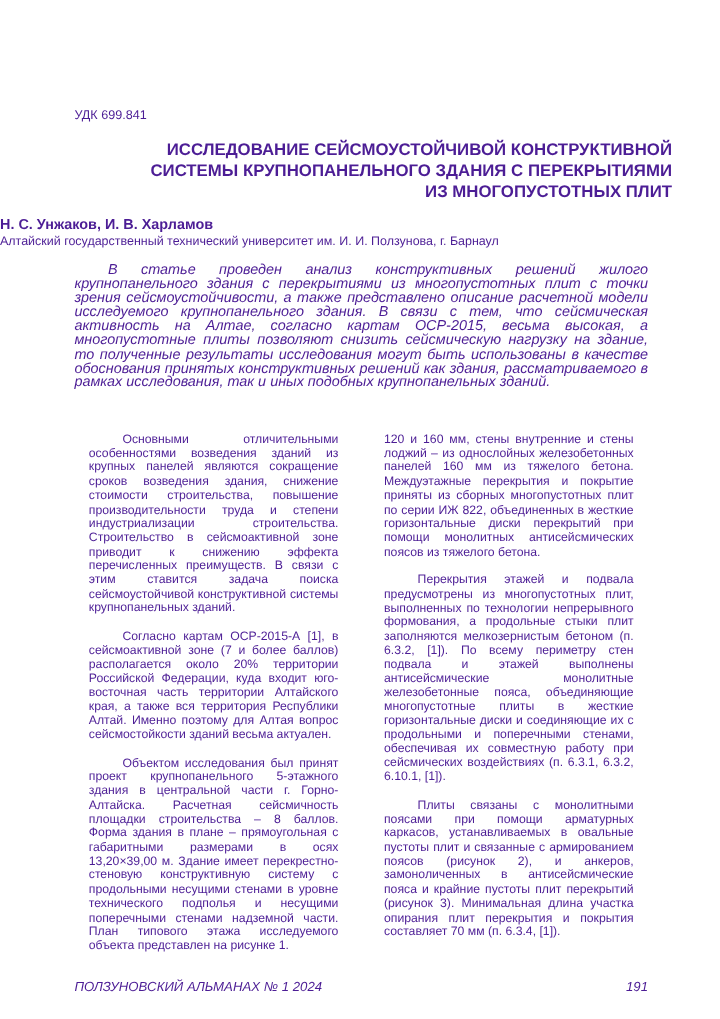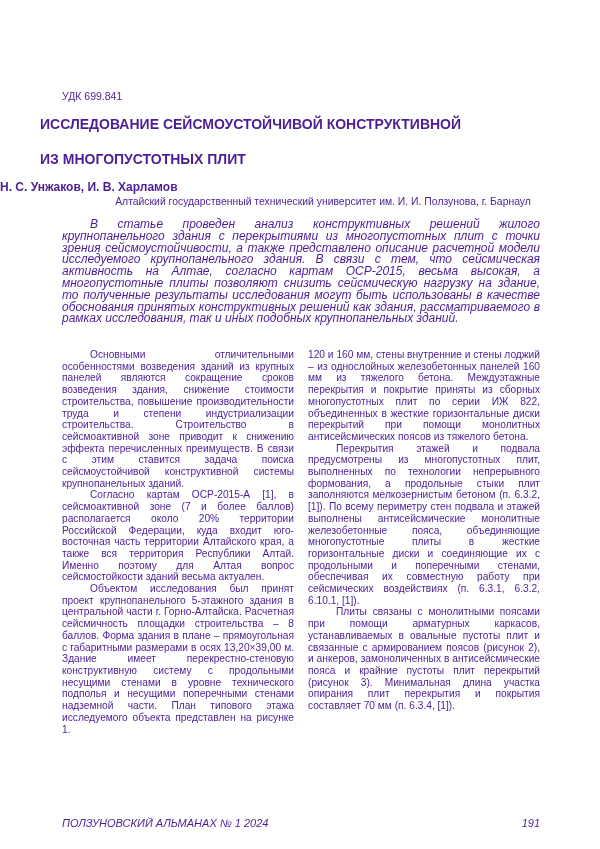--- a/index.html
+++ b/index.html
@@ -21,42 +21,41 @@
     left: 62px;
     top: 90px;
     font-size: 10.5px;
   }
   .title {
     position: absolute;
     left: 40px;
     right: 40px;
     top: 116px;
     margin: 0;
-    text-align: left;
+    text-align: right;
     font-size: 14px;
     font-weight: bold;
     line-height: 17.5px;
   }
   .authors {
     position: absolute;
     left: 0;
     right: 0;
     top: 180px;
     text-align: left;
     font-size: 12px;
     font-weight: bold;
   }
   .affiliation {
     position: absolute;
     left: 0;
     right: 0;
     top: 196px;
-    text-align: center;
+    text-align: left;
     font-size: 10.4px;
-    padding-left: 46px;
   }
   .abstract {
     position: absolute;
     left: 62px;
     width: 478px;
     top: 219px;
     font-size: 12px;
     line-height: 11.8px;
     font-style: italic;
     text-align: justify;
@@ -78,21 +77,21 @@
   }
   .col {
     width: 232px;
     font-size: 10.2px;
     line-height: 11.7px;
     text-align: justify;
     hyphens: auto;
     overflow-wrap: break-word;
   }
   .col p {
-    margin: 0;
+    margin: 12px;
     text-indent: 28px;
   }
   .col p.noindent {
     text-indent: 0;
   }
   .col p.section-heading {
     font-weight: bold;
   }
   .footer {
     position: absolute;
@@ -109,21 +108,21 @@
 </style>
 </head>
 <body>
 
 <div class="page">
 
   <div class="udc">УДК 699.841</div>
 
   <h1 class="title">
     <span>ИССЛЕДОВАНИЕ СЕЙСМОУСТОЙЧИВОЙ КОНСТРУКТИВНОЙ</span><br>
-    <br>
+    <span>СИСТЕМЫ КРУПНОПАНЕЛЬНОГО ЗДАНИЯ С ПЕРЕКРЫТИЯМИ</span><br>
     <span>ИЗ МНОГОПУСТОТНЫХ ПЛИТ</span>
   </h1>
 
   <div class="authors">Н. С. Унжаков, И. В. Харламов</div>
 
   <div class="affiliation">Алтайский государственный технический университет им. И. И. Ползунова, г. Барнаул</div>
 
   <div class="abstract">
     <p>В статье проведен анализ конструктивных решений жилого крупнопанельного здания с перекрытиями из многопустотных плит с точки зрения сейсмоустойчивости, а также представлено описание расчетной модели исследуемого крупнопанельного здания. В связи с тем, что сейсмическая активность на Алтае, согласно картам ОСР-2015, весьма высокая, а многопустотные плиты позволяют снизить сейсмическую нагрузку на здание, то полученные результаты исследования могут быть использованы в качестве обоснования принятых конструктивных решений как здания, рассматриваемого в рамках исследования, так и иных подобных крупнопанельных зданий.</p>
   </div>

